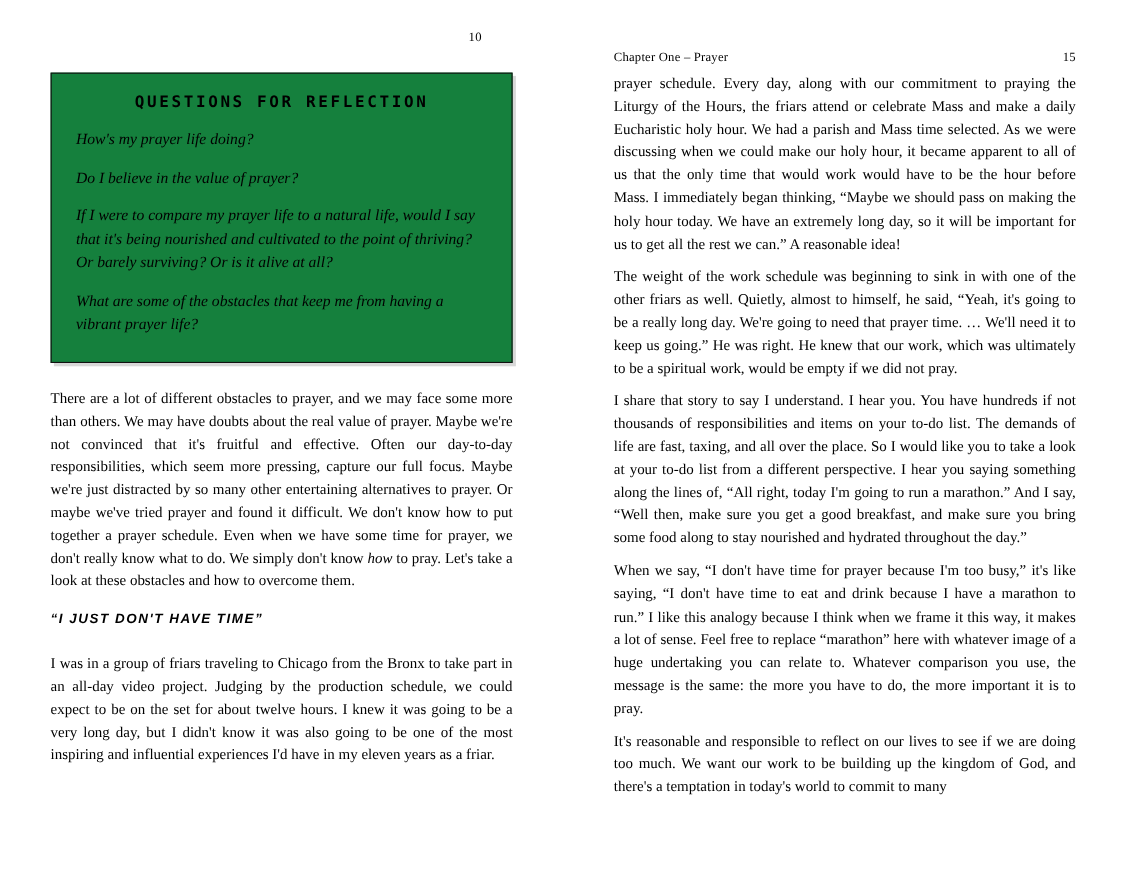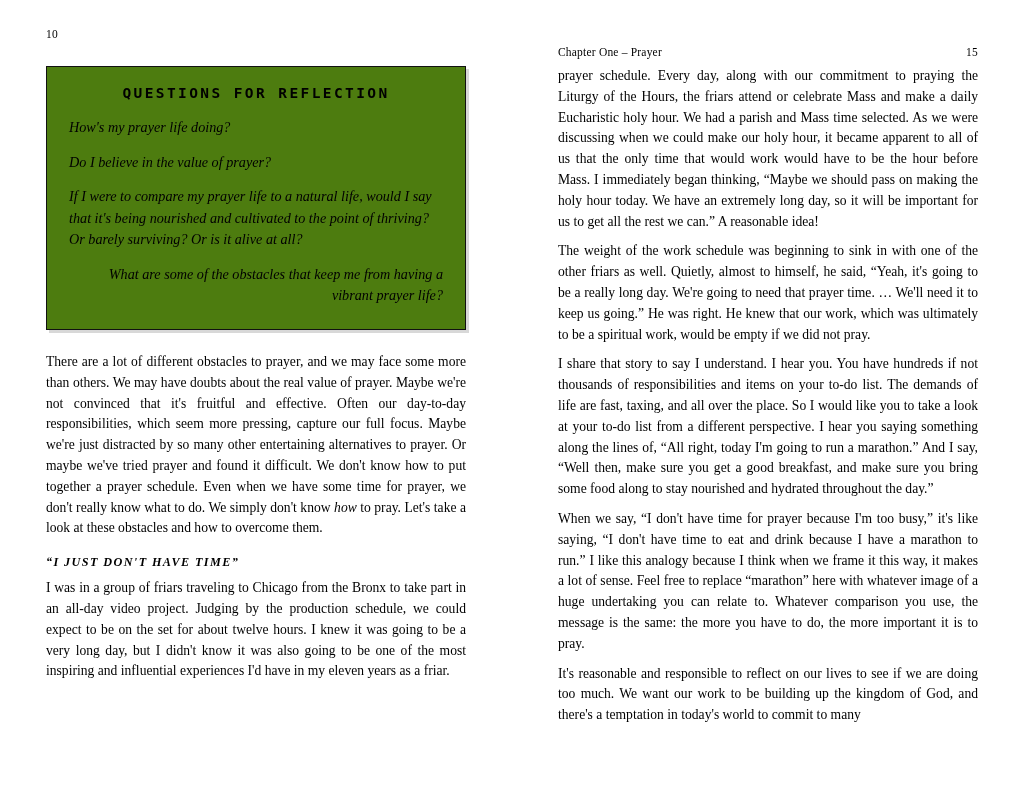--- a/index.html
+++ b/index.html
@@ -37,20 +37,21 @@
   .leaf-right {
     padding: 28px 46px 18px 46px;
   }
   .runhead {
     display: flex;
     align-items: baseline;
     font-size: 11.5px;
     letter-spacing: 0.2px;
     height: 22px;
     margin-bottom: 16px;
+    justify-content: flex-end;
   }
   .runhead-left .folio {
     width: 40px;
     text-align: left;
   }
   .runhead-left .title {
     flex: 1;
     text-align: center;
     padding-right: 40px;
   }
@@ -61,57 +62,56 @@
   }
   .runhead-right .folio {
     width: 40px;
     text-align: right;
   }
   .callout {
     border: 1.6px solid #111111;
     padding: 18px 22px 20px 22px;
     margin: 0 0 22px 0;
     box-shadow: 3px 3px 0 0 #d8d8d8;
-    background: #4d7c0f;
+    background: #15803d;
   }
   .callout-title {
     text-align: center;
     font-family: "DejaVu Sans Mono", monospace;
     font-size: 14.5px;
     letter-spacing: 2.4px;
     font-weight: bold;
     margin-bottom: 16px;
   }
   .callout-q {
     font-style: italic;
     font-size: 14.2px;
     line-height: 1.52;
     margin: 0 0 13px 0;
   }
   .callout-q:last-child {
     margin-bottom: 2px;
-    text-align: right;
   }
   p.body {
     font-size: 13.6px;
     line-height: 1.53;
     text-align: justify;
     margin: 0 0 9px 0;
     hyphens: auto;
   }
   p.body.first {
     margin-top: 0;
   }
   .subhead {
-    font-family: Liberation Serif, serif;
+    font-family: Liberation Sans, sans-serif;
     font-size: 12.2px;
     letter-spacing: 1.4px;
     font-weight: bold;
     font-style: italic;
-    margin: 16px 0 8px 0;
+    margin: 16px 0 24px 0;
   }
   em { font-style: italic; }
 </style>
 </head>
 <body>
 
 <div class="page">
   <div class="spread">
 
     <div class="leaf leaf-left">

